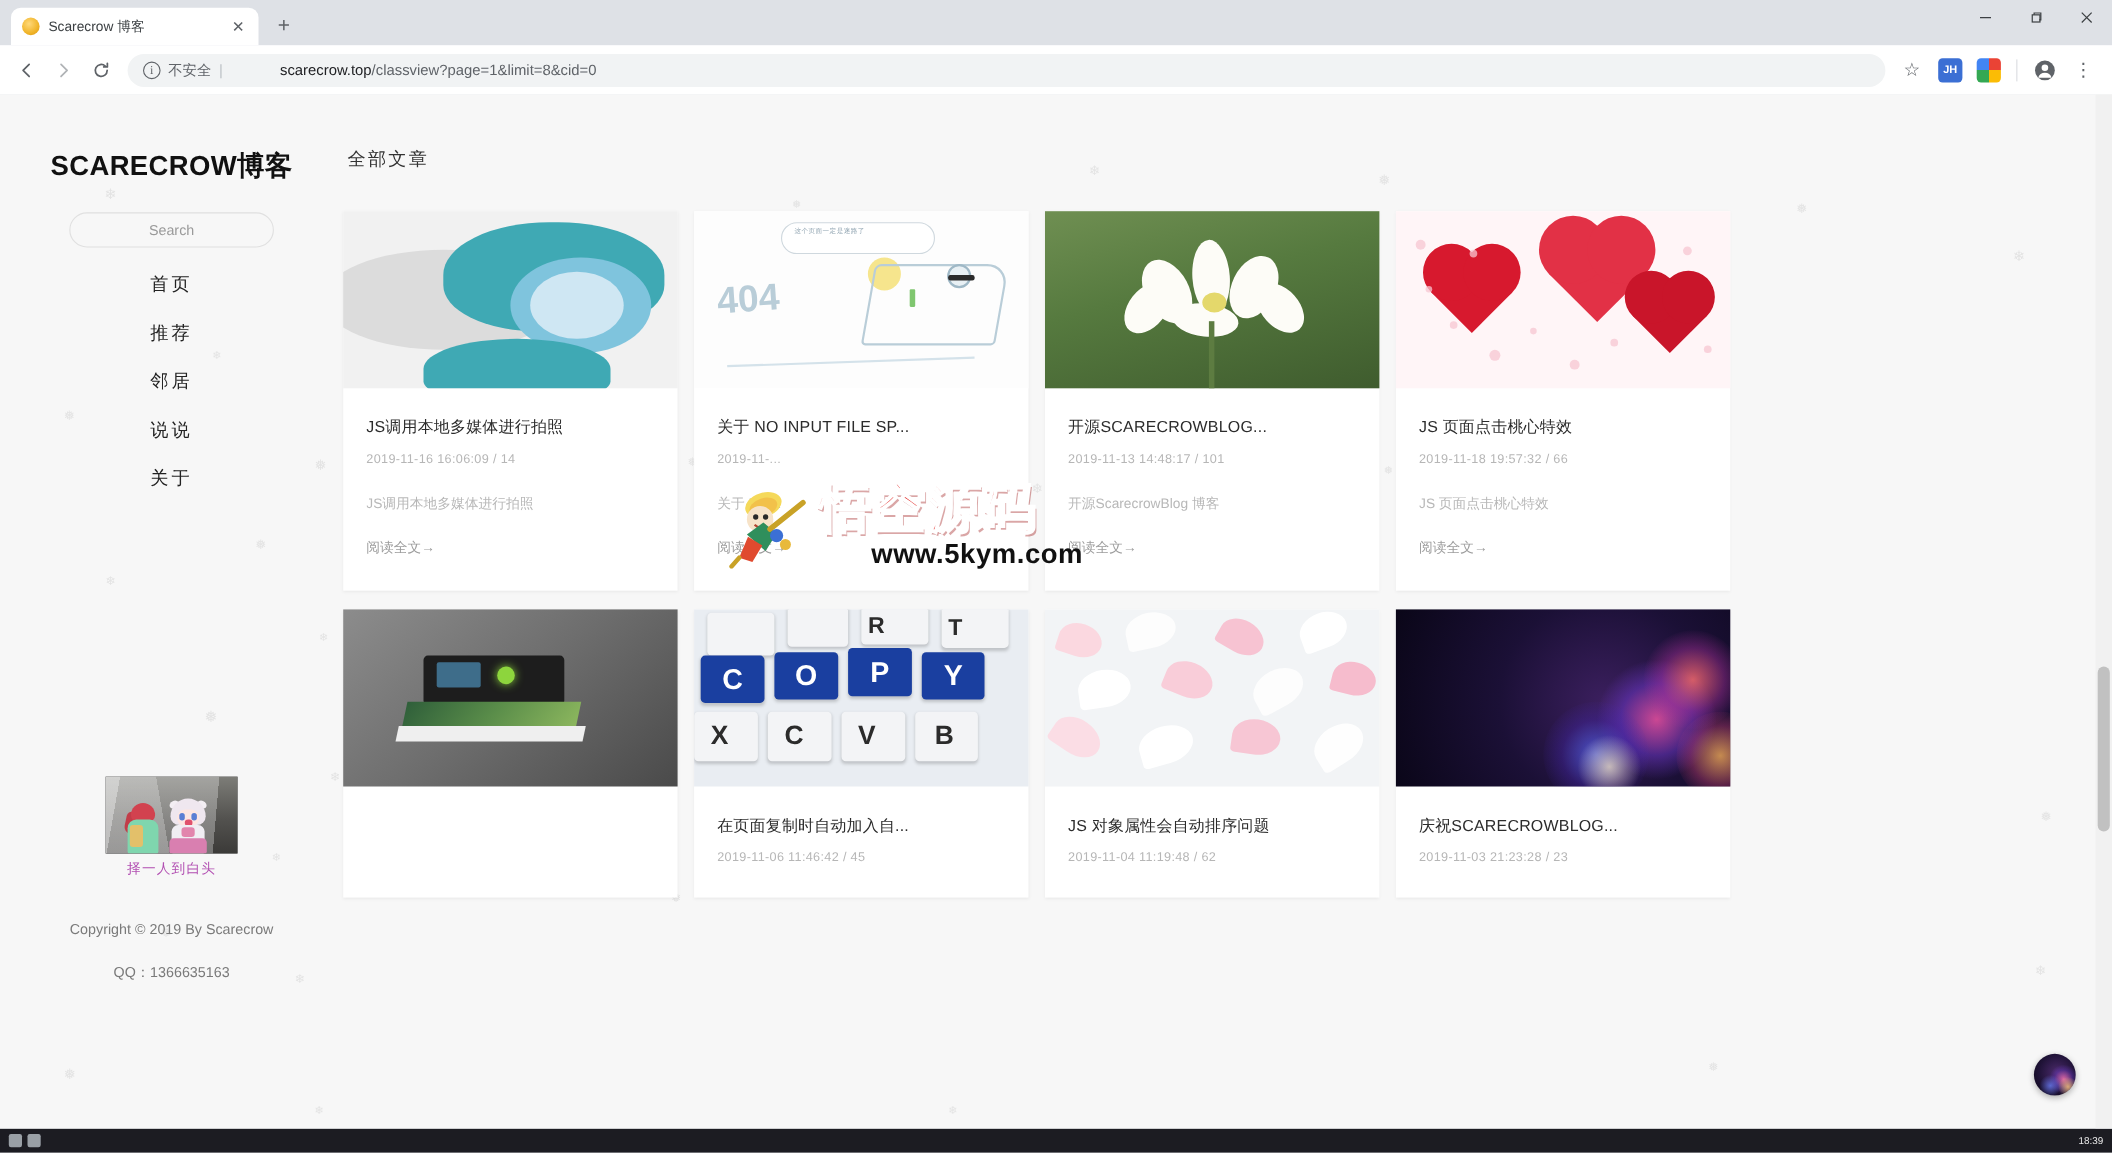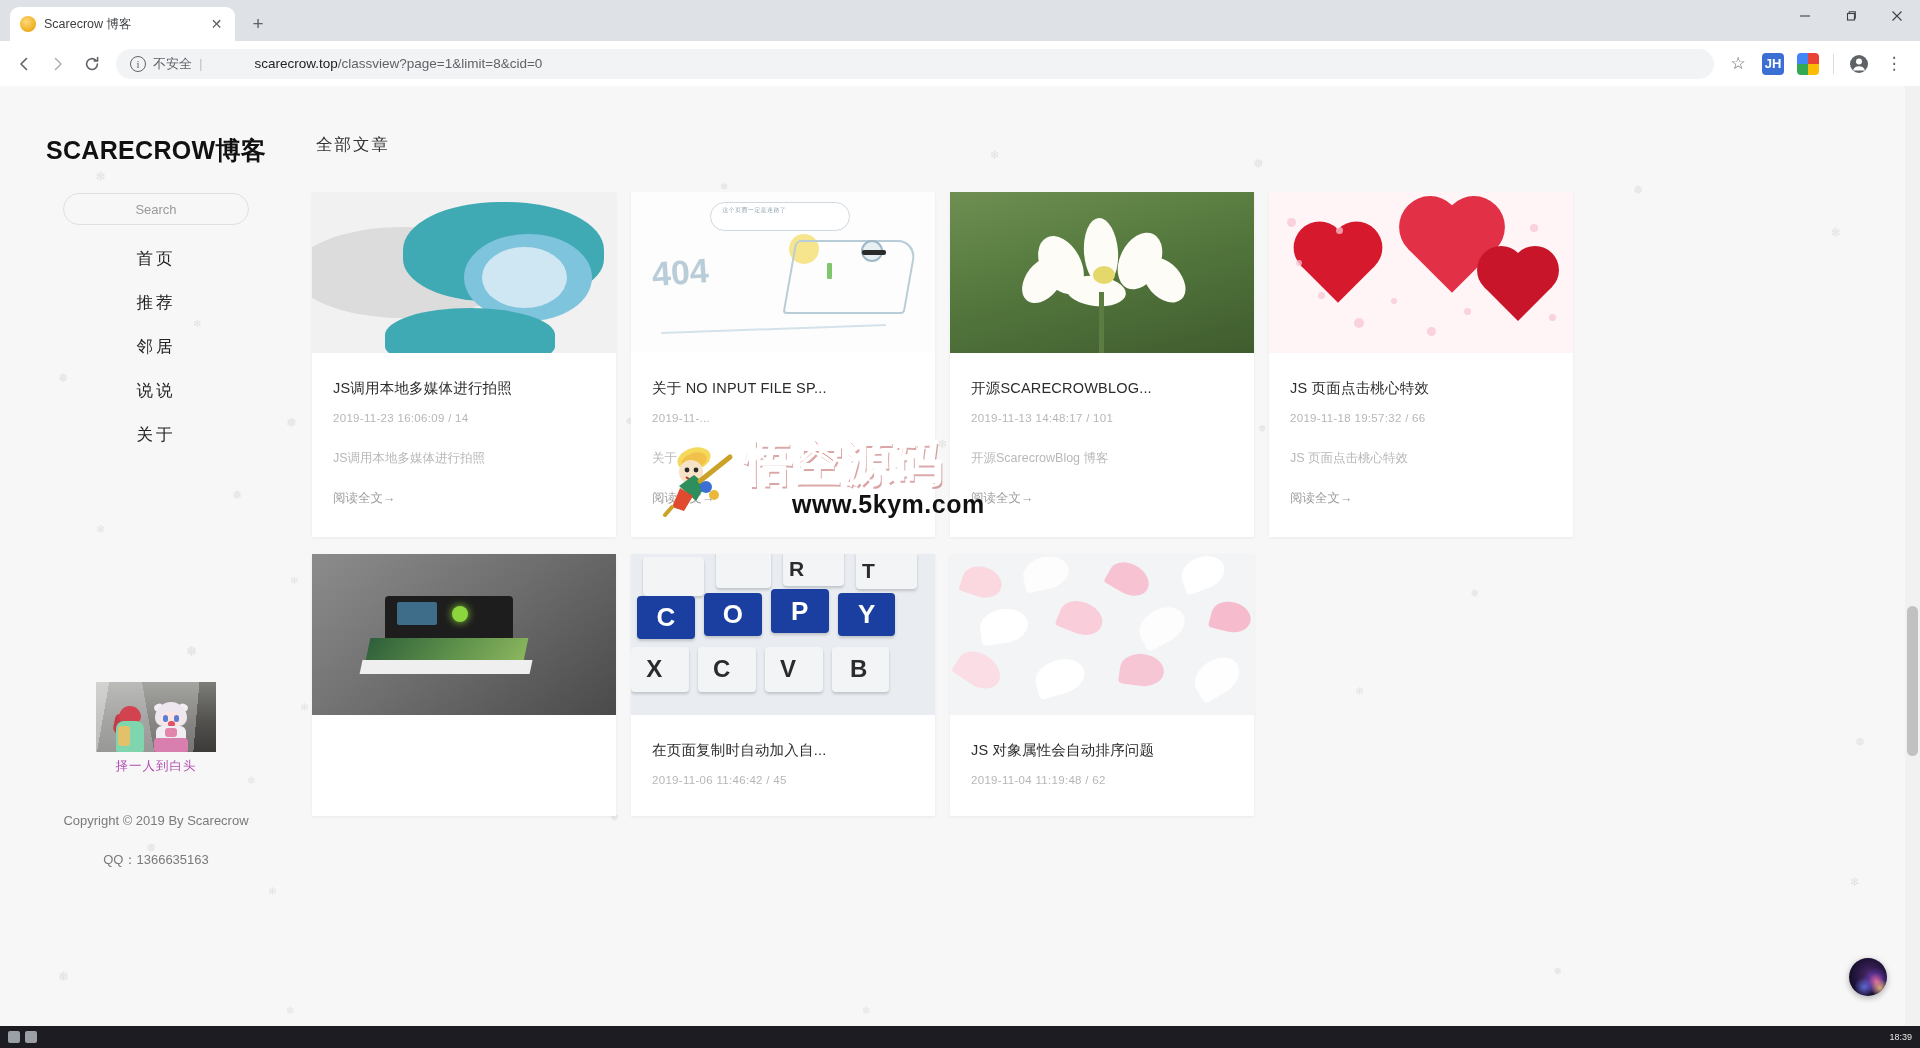--- a/index.html
+++ b/index.html
@@ -38,21 +38,21 @@
             font-size:13.5px; gap:7px; }
   .omni-info{ width:16px;height:16px;border:1.4px solid #5f6368;border-radius:50%;
       display:flex;align-items:center;justify-content:center;font-size:11px;
       font-family:"Liberation Serif",serif;color:#5f6368;flex:0 0 16px; }
   .omni-warn{ color:#5f6368; font-size:13px; }
   .omni-sep{ color:#bdc1c6; }
   .omni-url{ color:#202124;margin-left:45px; }
   .omni-url .dim{ color:#5f6368; }
   .tb-right{ display:flex; align-items:center; gap:3px; padding-right:2px; }
   .ext-icon{ width:22px;height:22px;border-radius:4px;display:flex;
-             align-items:center;justify-content:center;font-size:13px;
+             align-items:center;justify-content:center;font-size:10px;
              font-weight:bold;color:#fff; }
   .ext-jh{ background:#3b6fd4; }
   .ext-rb{ background:conic-gradient(#ea4335 0 25%, #fbbc05 0 50%, #34a853 0 75%, #4285f4 0); }
   .tb-divider{ width:1px; height:20px; background:#dadce0; margin:0 6px; }
 
   
   .viewport{ flex:1; background:#f7f7f7; position:relative; overflow:hidden; }
   .snowlayer{ position:absolute; inset:0; pointer-events:none; z-index:3; }
   .snow{ position:absolute; color:#e3e3e3; line-height:1; user-select:none; }
 
@@ -62,21 +62,21 @@
   .sidebar{ width:312px; flex:0 0 312px; padding-top:48px; text-align:center;
             position:relative; z-index:4; }
   .brand{ font-size:25px; font-weight:bold; color:#111; letter-spacing:.3px; }
   .searchbox{ margin:26px auto 0; width:186px; height:32px; border:1px solid #e0e0e0;
               border-radius:16px; background:transparent; text-align:center;
               font-size:13px; color:#9a9a9a; font-family:inherit; outline:none; }
   .searchbox::placeholder{ color:#9a9a9a; }
   .navlist{ margin-top:12px; list-style:none; }
   .navlist li{ padding:11px 0; }
   .navlink{ font-size:16.5px; color:#222; letter-spacing:3px; text-decoration:none; }
-  .sidefoot{ position:absolute; left:0; right:0; top:596px; }
+  .sidefoot{ position:absolute; left:0; right:0; top:620px; }
   .avatar-wrap{ width:120px; height:70px; margin:0 auto; overflow:hidden;
                 background:#4a4a4a; position:relative; }
   .av-bg{ position:absolute; inset:0;
     background:
       linear-gradient(100deg, rgba(255,255,255,.35) 0 10%, transparent 10% 16%),
       linear-gradient(80deg, rgba(255,255,255,.25) 38% 44%, transparent 44%),
       linear-gradient(95deg, rgba(255,255,255,.3) 72% 82%, transparent 82%),
       linear-gradient(180deg,#7d7d78 0%,#53524f 55%,#3b3a38 100%); }
   .av-girl{ position:absolute; left:18px; bottom:0; width:34px; height:46px; }
   .av-girl .hair{ position:absolute; left:5px; top:0; width:22px; height:17px;
@@ -398,21 +398,21 @@
           <article class="card">
             <div class="thumb t1">
               <div class="s1"></div>
                 <div class="s2"></div>
                 <div class="s3"></div>
               <div class="s4"></div>
                 <div class="s5"></div>
             </div>
             <div class="cbody">
               <div class="ctitle">JS调用本地多媒体进行拍照</div>
-              <div class="cmeta">2019-11-23 16:06:09 / 14</div>
+              <div class="cmeta">2019-11-16 16:06:09 / 14</div>
               <div class="cdesc">JS调用本地多媒体进行拍照</div>
               <div class="cmore">阅读全文→</div>
             </div>
           </article>
 
           <article class="card">
             <div class="thumb t2">
               <div class="bubble"></div>
               <div class="bubtxt">这个页面一定是迷路了</div>
               <div class="num404">404</div>
@@ -525,20 +525,34 @@
               <div class="pet" style="left:28%;top:66%;width:50px;height:34px;background:#ffffff;transform:rotate(-16deg);"></div>
               <div class="pet" style="left:56%;top:62%;width:44px;height:32px;background:#f7c6d4;transform:rotate(8deg);"></div>
               <div class="pet" style="left:80%;top:66%;width:48px;height:34px;background:#fefefe;transform:rotate(-32deg);"></div>
             </div>
             <div class="cbody">
               <div class="ctitle">JS 对象属性会自动排序问题</div>
               <div class="cmeta">2019-11-04 11:19:48 / 62</div>
             </div>
           </article>
 
+          <article class="card">
+            <div class="thumb t8">
+              <div class="fspark"></div>
+              <div class="spark" style="left:60%;top:28%;width:110px;height:110px;background:radial-gradient(circle,rgba(232,80,160,.85) 0%,rgba(120,60,220,.45) 42%,transparent 70%);"></div>
+              <div class="spark" style="left:74%;top:12%;width:90px;height:90px;background:radial-gradient(circle,rgba(255,110,110,.8) 0%,rgba(180,50,160,.4) 45%,transparent 72%);"></div>
+              <div class="spark" style="left:44%;top:52%;width:96px;height:96px;background:radial-gradient(circle,rgba(90,110,255,.7) 0%,rgba(70,40,180,.35) 46%,transparent 74%);"></div>
+              <div class="spark" style="left:84%;top:58%;width:80px;height:80px;background:radial-gradient(circle,rgba(255,180,90,.75) 0%,rgba(220,70,120,.35) 48%,transparent 75%);"></div>
+              <div class="spark" style="left:54%;top:70%;width:60px;height:60px;background:radial-gradient(circle,rgba(255,240,200,.7) 0%,transparent 68%);"></div>
+            </div>
+            <div class="cbody">
+              <div class="ctitle">庆祝SCARECROWBLOG...</div>
+              <div class="cmeta">2019-11-03 21:23:28 / 23</div>
+            </div>
+          </article>
 
         </div>
       </main>
     </div>
 
     <div style="position:absolute; left:660px; top:352px; z-index:8; pointer-events:none;
                 display:flex; align-items:center; gap:6px;">
       <svg width="78" height="76" viewBox="0 0 78 76">
         <ellipse cx="34" cy="18" rx="17" ry="11" fill="#f5d95a" transform="rotate(-18 34 18)"></ellipse>
         <ellipse cx="34" cy="20" rx="13" ry="8" fill="#f2c14a" transform="rotate(-18 34 20)"></ellipse>

